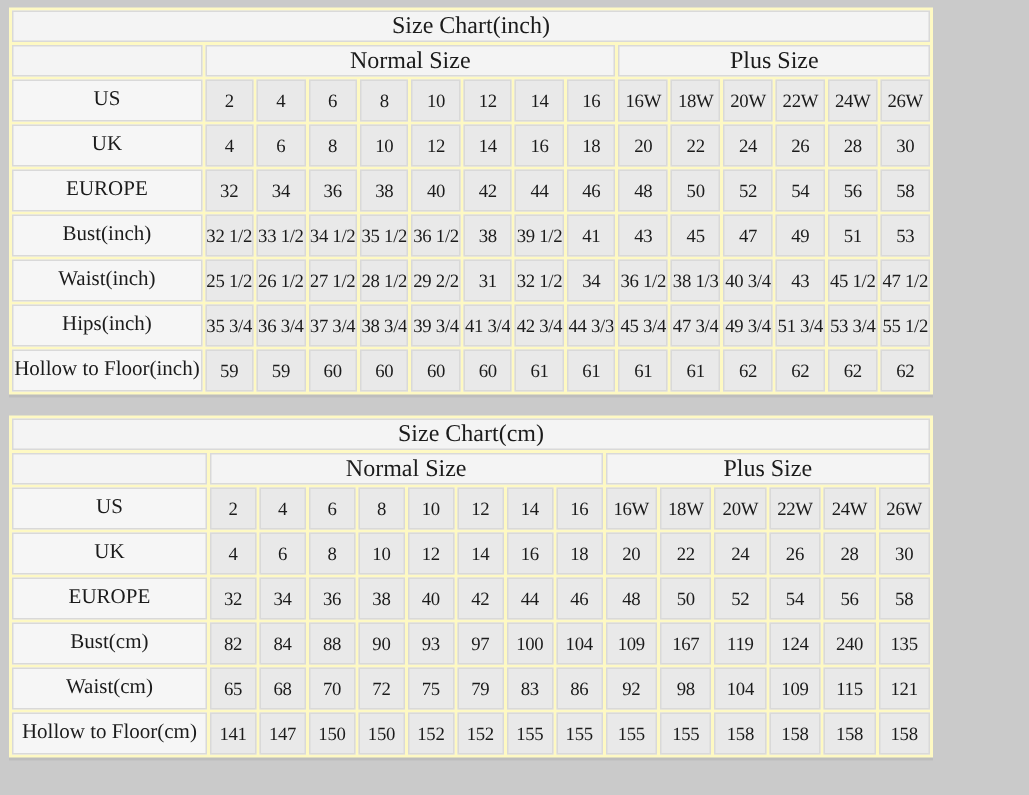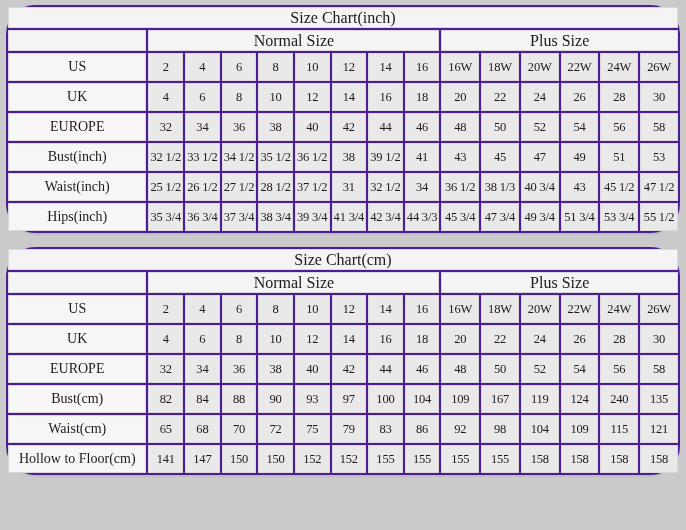--- a/index.html
+++ b/index.html
@@ -16,24 +16,23 @@
   }
   .page {
     padding: 5px 4px 0 6px;
   }
   .chart-block {
     margin-bottom: 14px;
   }
   table.size-table {
     border-collapse: separate;
     border-spacing: 2px;
-    background: #4c1d95;
-    width: 674px;
+    background: #fef9c3;
+    width: 616px;
     box-shadow: 0 2px 0 #bdbdbd;
-    border-radius: 29px;
   }
   table.size-table td {
     border: 1px solid #d9d9d9;
     text-align: center;
     vertical-align: middle;
     white-space: nowrap;
     overflow: hidden;
     padding: 0;
   }
   td.title {
@@ -161,21 +160,21 @@
             <td class="cell">49</td>
             <td class="cell">51</td>
             <td class="cell">53</td>
           </tr>
           <tr class="data-row">
             <td class="label">Waist(inch)</td>
             <td class="cell">25 1/2</td>
             <td class="cell">26 1/2</td>
             <td class="cell">27 1/2</td>
             <td class="cell">28 1/2</td>
-            <td class="cell">37 1/2</td>
+            <td class="cell">29 2/2</td>
             <td class="cell">31</td>
             <td class="cell">32 1/2</td>
             <td class="cell">34</td>
             <td class="cell">36 1/2</td>
             <td class="cell">38 1/3</td>
             <td class="cell">40 3/4</td>
             <td class="cell">43</td>
             <td class="cell">45 1/2</td>
             <td class="cell">47 1/2</td>
           </tr>
@@ -189,20 +188,37 @@
             <td class="cell">41 3/4</td>
             <td class="cell">42 3/4</td>
             <td class="cell">44 3/3</td>
             <td class="cell">45 3/4</td>
             <td class="cell">47 3/4</td>
             <td class="cell">49 3/4</td>
             <td class="cell">51 3/4</td>
             <td class="cell">53 3/4</td>
             <td class="cell">55 1/2</td>
           </tr>
+          <tr class="data-row">
+            <td class="label">Hollow to Floor(inch)</td>
+            <td class="cell">59</td>
+            <td class="cell">59</td>
+            <td class="cell">60</td>
+            <td class="cell">60</td>
+            <td class="cell">60</td>
+            <td class="cell">60</td>
+            <td class="cell">61</td>
+            <td class="cell">61</td>
+            <td class="cell">61</td>
+            <td class="cell">61</td>
+            <td class="cell">62</td>
+            <td class="cell">62</td>
+            <td class="cell">62</td>
+            <td class="cell">62</td>
+          </tr>
         </tbody>
       </table>
   </section>
   <section class="chart-block">
     <table class="size-table">
         <colgroup>
           <col style="width:132px">
           <col style="width:33px">
           <col style="width:33px">
           <col style="width:33px">

